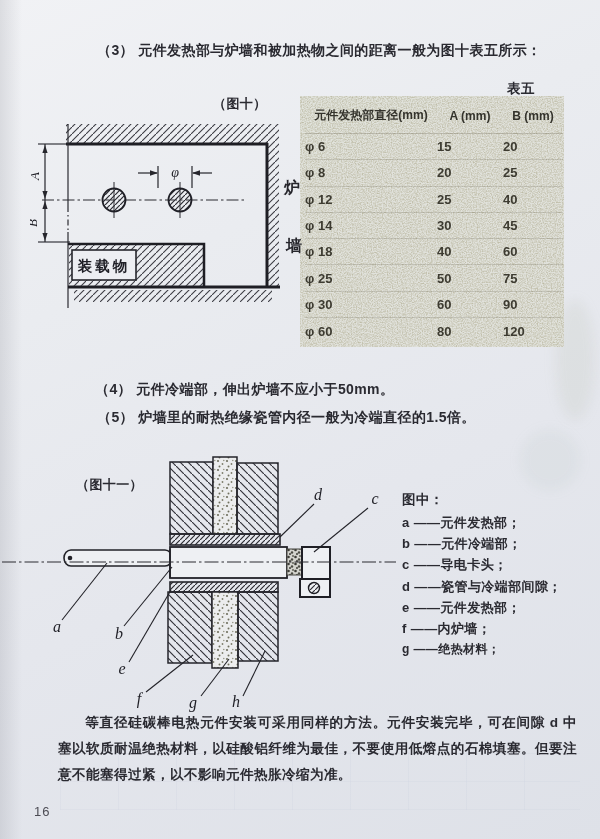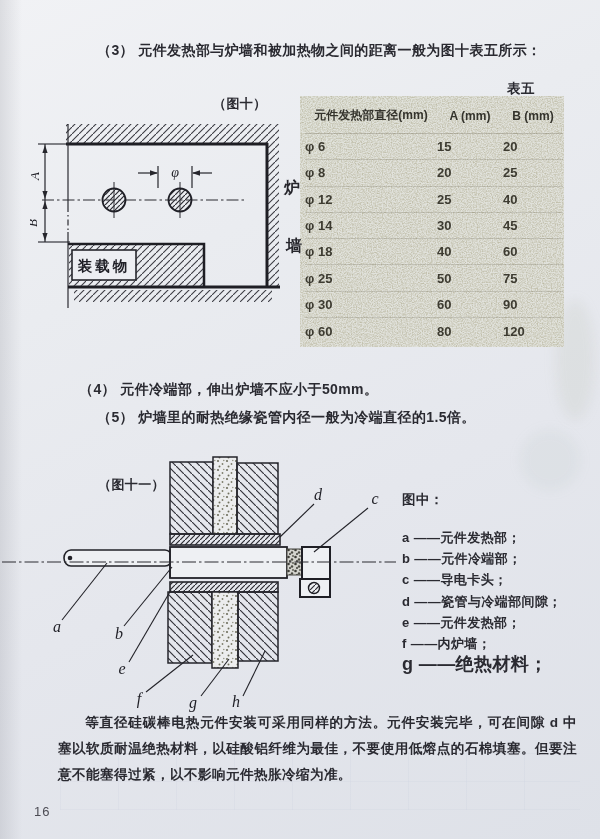--- a/index.html
+++ b/index.html
@@ -176,24 +176,24 @@
       <polygon points="15,81 12.4,89 17.6,89" fill="#26262c" stroke="none"></polygon>
       <polygon points="15,121 12.4,113 17.6,113" fill="#26262c" stroke="none"></polygon>
       <text x="9" y="56" transform="rotate(-90 9 56)" text-anchor="middle" font-size="13" font-style="italic" font-family="'Liberation Serif','DejaVu Serif',serif" fill="#1f1f26" stroke="none">A</text>
       <text x="7" y="103" transform="rotate(-90 7 103)" text-anchor="middle" font-size="13" font-style="italic" font-family="'Liberation Serif','DejaVu Serif',serif" fill="#1f1f26" stroke="none">B</text>
     </g>
 
     <text x="262" y="73" text-anchor="middle" font-size="16" font-weight="bold" fill="#26262c">炉</text>
     <text x="264" y="131" text-anchor="middle" font-size="16" font-weight="bold" fill="#26262c">墙</text>
   </svg>
 
-  <div class="abs body-line cn" style="left:79px;top:381px">（4） 元件冷端部，伸出炉墙不应小于50mm。</div>
+  <div class="abs body-line cn" style="left:95px;top:381px">（4） 元件冷端部，伸出炉墙不应小于50mm。</div>
   <div class="abs body-line cn" style="left:97px;top:409px">（5） 炉墙里的耐热绝缘瓷管内径一般为冷端直径的1.5倍。</div>
 
-  <div class="abs cn caption" style="left:98px;top:476px">（图十一）</div>
+  <div class="abs cn caption" style="left:76px;top:476px">（图十一）</div>
 
   <svg class="abs" style="left:0px;top:450px" width="400" height="270">
     <defs>
       <pattern id="f11h" width="8" height="8" patternUnits="userSpaceOnUse">
         <path d="M-1,-1 L9,9" stroke="#33333a" stroke-width="1.2"></path>
       </pattern>
       <pattern id="f11hd" width="5" height="5" patternUnits="userSpaceOnUse">
         <path d="M-1,6 L6,-1" stroke="#2c2c33" stroke-width="1.2"></path>
       </pattern>
       <pattern id="f11s" width="9" height="9" patternUnits="userSpaceOnUse">
@@ -264,28 +264,28 @@
       <text x="122" y="224">e</text>
       <text x="139" y="254">f</text>
       <text x="193" y="258">g</text>
       <text x="236" y="257">h</text>
       <text x="318" y="50">d</text>
       <text x="375" y="54">c</text>
     </g>
   </svg>
 
   <div class="abs" style="left:402px;top:491px;width:185px">
-    <div class="cn" style="font-size:13.5px;margin-bottom:18px">图中：</div>
+    <div class="cn" style="font-size:13.5px;margin-bottom:3px">图中：</div>
     <div class="cn" style="font-size:13px;line-height:21.2px">a ——元件发热部；</div>
     <div class="cn" style="font-size:13px;line-height:21.2px">b ——元件冷端部；</div>
     <div class="cn" style="font-size:13px;line-height:21.2px">c ——导电卡头；</div>
     <div class="cn" style="font-size:13px;line-height:21.2px">d ——瓷管与冷端部间隙；</div>
     <div class="cn" style="font-size:13px;line-height:21.2px">e ——元件发热部；</div>
     <div class="cn" style="font-size:13px;line-height:21.2px">f ——内炉墙；</div>
-    <div class="cn" style="font-size:18px;line-height:21.2px">g ——绝热材料；</div>
+    <div class="cn" style="font-size:12px;line-height:21.2px">g ——绝热材料；</div>
   </div>
 
   <div class="abs bleed-grid"></div>
 
   <div class="abs closing cn" style="left:58px;top:710px;width:519px">等直径硅碳棒电热元件安装可采用同样的方法。元件安装完毕，可在间隙 d 中塞以软质耐温绝热材料，以硅酸铝纤维为最佳，不要使用低熔点的石棉填塞。但要注意不能塞得过紧，以不影响元件热胀冷缩为准。</div>
 
   <div class="abs pagenum" style="left:34px;top:804px">16</div>
 </div>
 
 </body></html>

